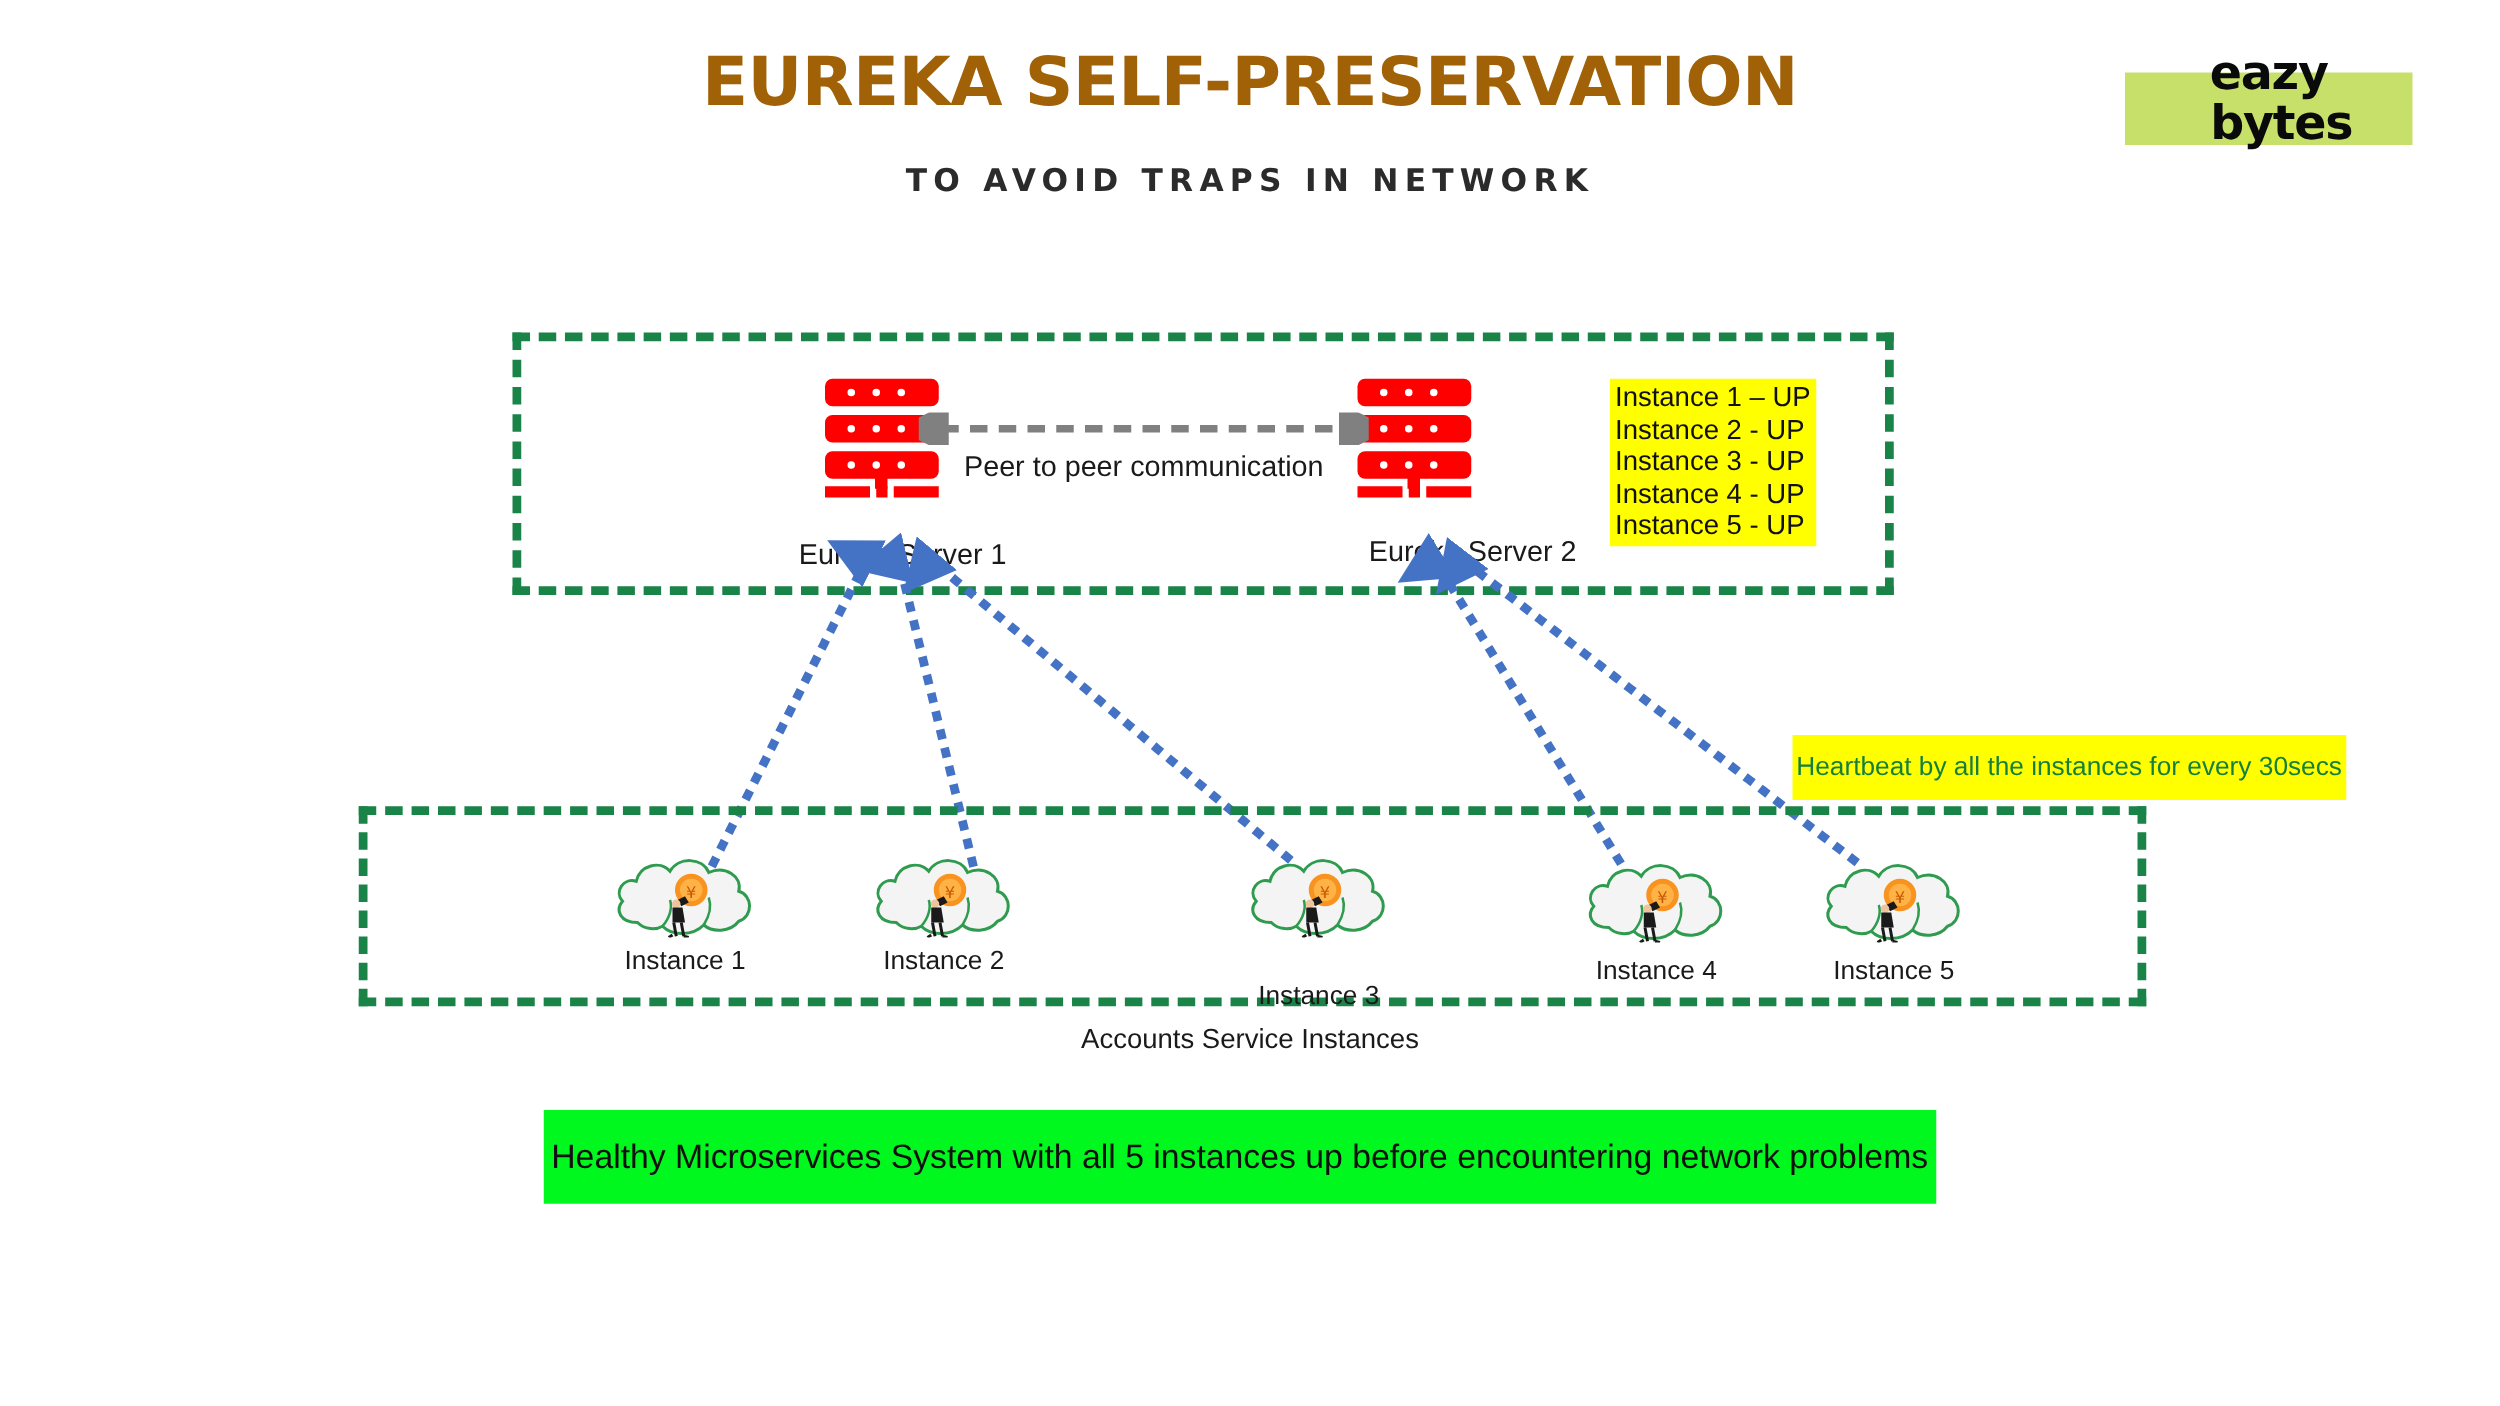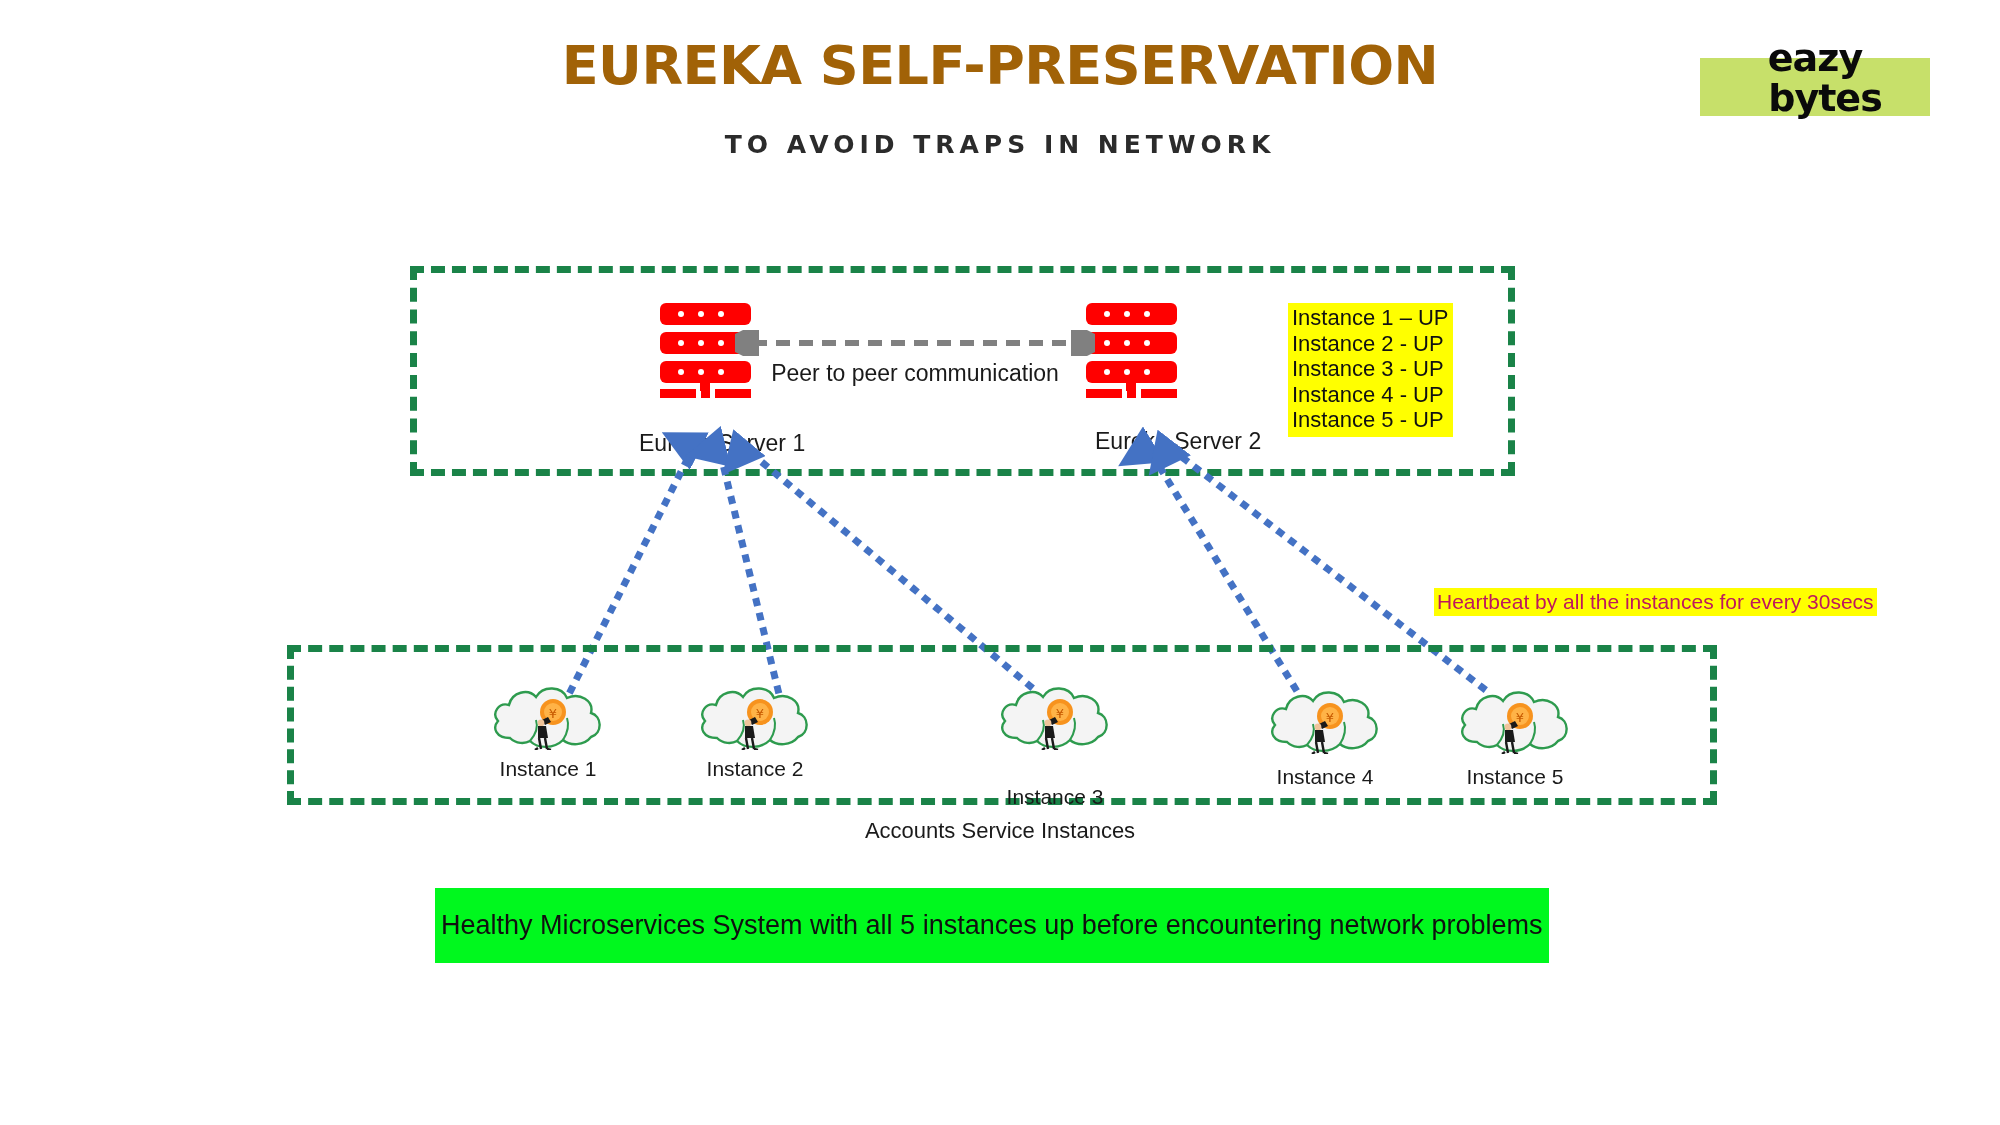--- a/index.html
+++ b/index.html
@@ -97,23 +97,23 @@
     font-weight:normal;
     font-family:"Liberation Sans", sans-serif;
     white-space:nowrap;
   }
   #status-list div{display:block;}
 
   
   #heartbeat-note{
     position:absolute;left:1434px;top:588px;
     background:#ffff00;
-    color:#be185d;
+    color:#15803d;
     font-size:21px;
-    padding:2px 3px;
+    padding:14px 3px;
     white-space:nowrap;
     font-family:"Liberation Sans", sans-serif;
   }
 
   
   .instance{position:absolute;width:120px;height:100px;}
   .cloud-svg{position:absolute;left:0;top:0;}
   .person{position:absolute;left:40px;top:18px;width:40px;height:52px;}
   .inst-label{
     position:absolute;left:-20px;width:160px;text-align:center;

